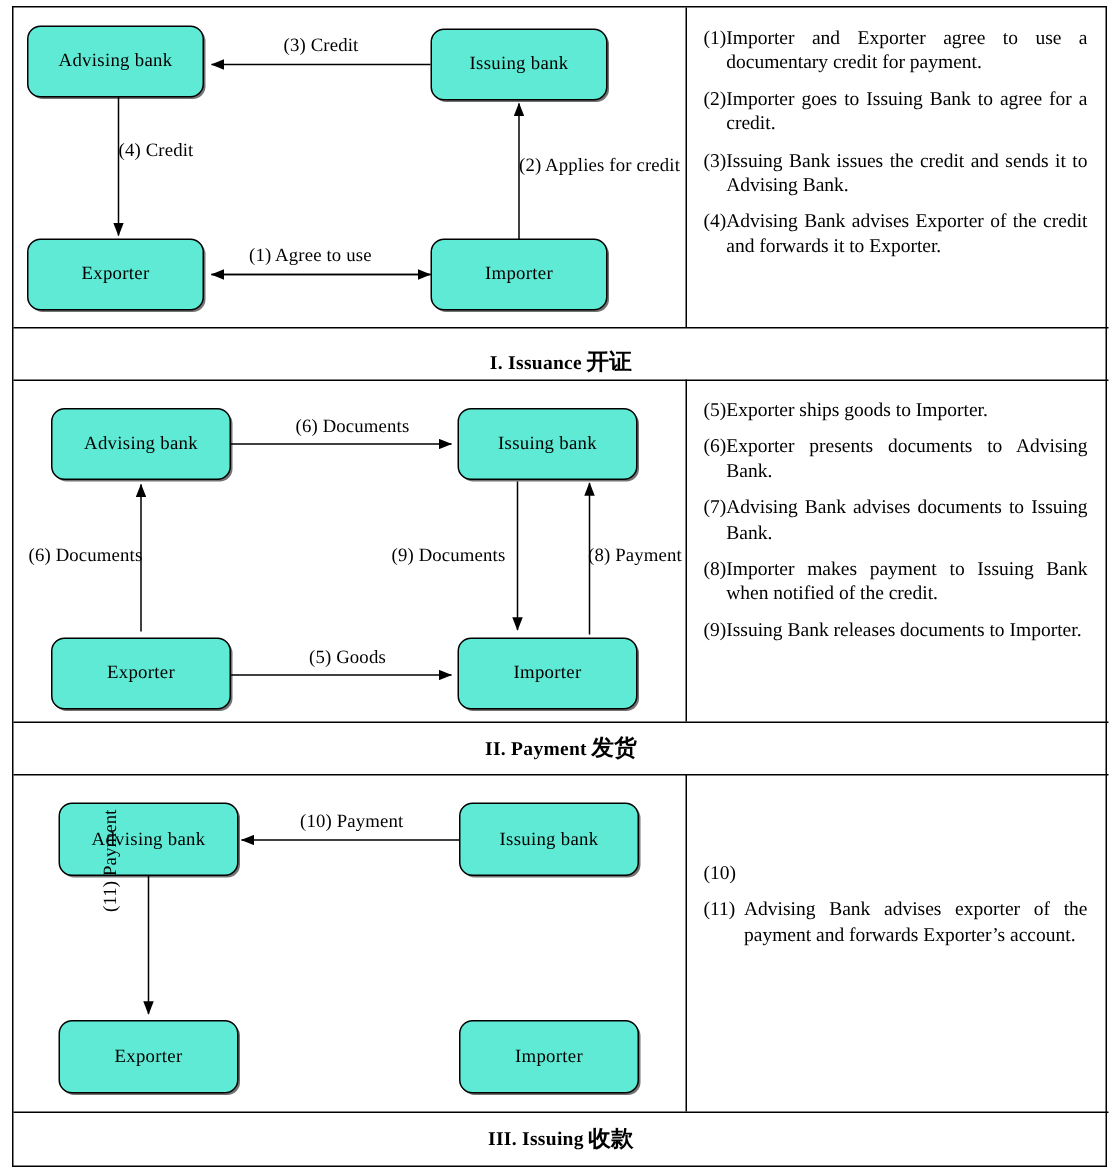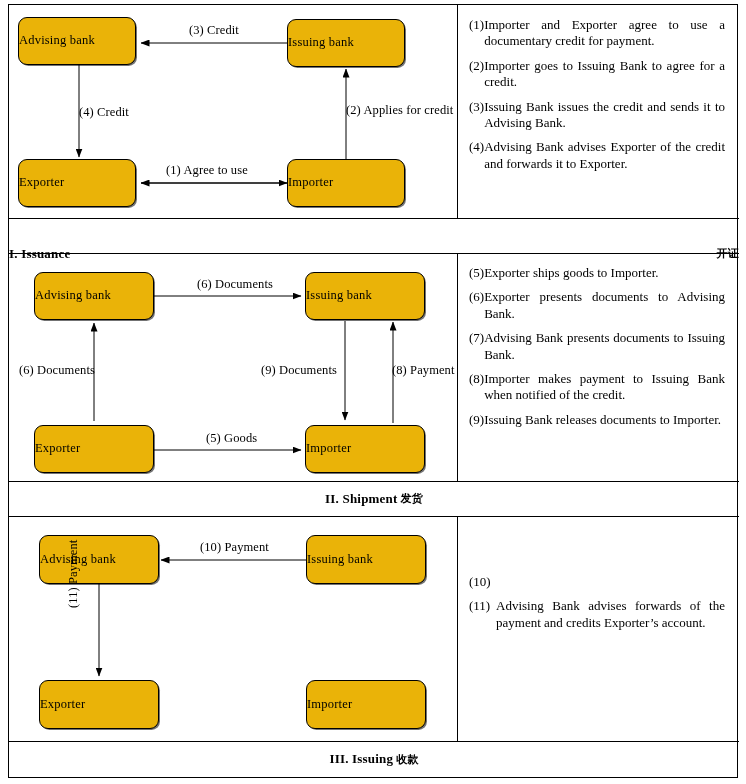--- a/index.html
+++ b/index.html
@@ -48,24 +48,24 @@
   
   .diagram {
     position: absolute;
     overflow: hidden;
   }
   .node {
     position: absolute;
     box-sizing: border-box;
     border: 1px solid #000;
     border-radius: 9px;
-    background: #eab308;
+    background: #5eead4;
     display: flex;
     align-items: center;
-    justify-content: flex-start;
+    justify-content: center;
     font-size: 12.5px;
     line-height: 1.1;
     letter-spacing: .2px;
     
     box-shadow: 1.5px 1.5px 0 -0.5px rgba(0,0,0,.55);
   }
   .edge-label {
     position: absolute;
     font-size: 12.5px;
     white-space: nowrap;
@@ -116,21 +116,21 @@
     display: flex;
     align-items: center;
     justify-content: center;
     font-weight: bold;
     font-size: 13px;
     letter-spacing: .2px;
   }
   .caption .cn {
     font-family: "DejaVu Sans", sans-serif;
     font-weight: bold;
-    font-size: 11px;
+    font-size: 15px;
     margin-left: 3px;
   }
 </style>
 </head>
 <body>
 
 <div id="page">
   <div class="frame">
 
     <div class="hrule" style="top:213px;"></div>
@@ -169,21 +169,21 @@
         <span>Issuing bank</span>
       </div>
       <div class="node" style="left:9px; top:154px; width:118px; height:48px;">
         <span>Exporter</span>
       </div>
       <div class="node" style="left:278px; top:154px; width:118px; height:48px;">
         <span>Importer</span>
       </div>
 
       <div class="edge-label" style="left:180px; top:18px;">(3) Credit</div>
-      <div class="edge-label" style="left:70px; top:100px;font-family:Liberation Serif, serif;">(4) Credit</div>
+      <div class="edge-label" style="left:70px; top:88px;font-family:Liberation Serif, serif;">(4) Credit</div>
       <div class="edge-label" style="left:337px; top:98px;">(2) Applies for credit</div>
       <div class="edge-label" style="left:157px; top:158px;text-align:right;">(1) Agree to use</div>
     </div>
 
     <div class="notes" style="left:448px; top:0px; width:282px; height:213px; padding:12px 14px 0 12px;">
       <div class="note">
         <span class="num">(1)</span>
         <span class="txt">Importer and Exporter agree to use a documentary credit for payment.</span>
       </div>
       <div class="note">
@@ -193,21 +193,21 @@
       <div class="note">
         <span class="num">(3)</span>
         <span class="txt">Issuing Bank issues the credit and sends it to Advising Bank.</span>
       </div>
       <div class="note">
         <span class="num">(4)</span>
         <span class="txt">Advising Bank advises Exporter of the credit and forwards it to Exporter.</span>
       </div>
     </div>
 
-    <div class="caption" style="top:231px; height:35px;justify-content:space-between;">
+    <div class="caption" style="top:219px; height:35px;">
       <span>I. Issuance</span>
       <span class="cn">开证</span>
     </div>
 
     <div class="diagram" style="left:0px; top:248px; width:448px; height:228px;">
 
       <svg class="arrow-svg" width="448" height="228">
         <defs>
           <marker id="ah2" markerWidth="9" markerHeight="7" refX="8.5" refY="3.5" orient="auto">
             <polygon points="0 0, 9 3.5, 0 7" fill="#000"></polygon>
@@ -249,34 +249,34 @@
       <div class="note">
         <span class="num">(5)</span>
         <span class="txt">Exporter ships goods to Importer.</span>
       </div>
       <div class="note">
         <span class="num">(6)</span>
         <span class="txt">Exporter presents documents to Advising Bank.</span>
       </div>
       <div class="note">
         <span class="num">(7)</span>
-        <span class="txt">Advising Bank presents documents to Issuing Bank.</span>
+        <span class="txt">Advising Bank advises documents to Issuing Bank.</span>
       </div>
       <div class="note">
         <span class="num">(8)</span>
         <span class="txt">Importer makes payment to Issuing Bank when notified of the credit.</span>
       </div>
       <div class="note">
         <span class="num">(9)</span>
         <span class="txt">Issuing Bank releases documents to Importer.</span>
       </div>
     </div>
 
     <div class="caption" style="top:476px; height:35px;">
-      <span>II. Shipment</span>
+      <span>II. Payment</span>
       <span class="cn">发货</span>
     </div>
 
     <div class="diagram" style="left:0px; top:511px; width:448px; height:225px;">
 
       <svg class="arrow-svg" width="448" height="225">
         <defs>
           <marker id="ah3" markerWidth="9" markerHeight="7" refX="8.5" refY="3.5" orient="auto">
             <polygon points="0 0, 9 3.5, 0 7" fill="#000"></polygon>
           </marker>
@@ -303,21 +303,21 @@
       <div class="edge-label" style="left:191px; top:24px;">(10) Payment</div>
       <div class="edge-label vert" style="left:72px; top:77px;">(11) Payment</div>
     </div>
 
     <div class="notes" style="left:448px; top:511px; width:282px; height:225px; padding:58px 14px 0 12px;">
       <div class="note wide">
         <span class="num">(10)</span>
       </div>
       <div class="note wide">
         <span class="num">(11)</span>
-        <span class="txt">Advising Bank advises forwards of the payment and credits Exporter’s account.</span>
+        <span class="txt">Advising Bank advises exporter of the payment and forwards Exporter’s account.</span>
       </div>
     </div>
 
     <div class="caption" style="top:736px; height:36px;">
       <span>III. Issuing</span>
       <span class="cn">收款</span>
     </div>
 
   </div>
 </div>

